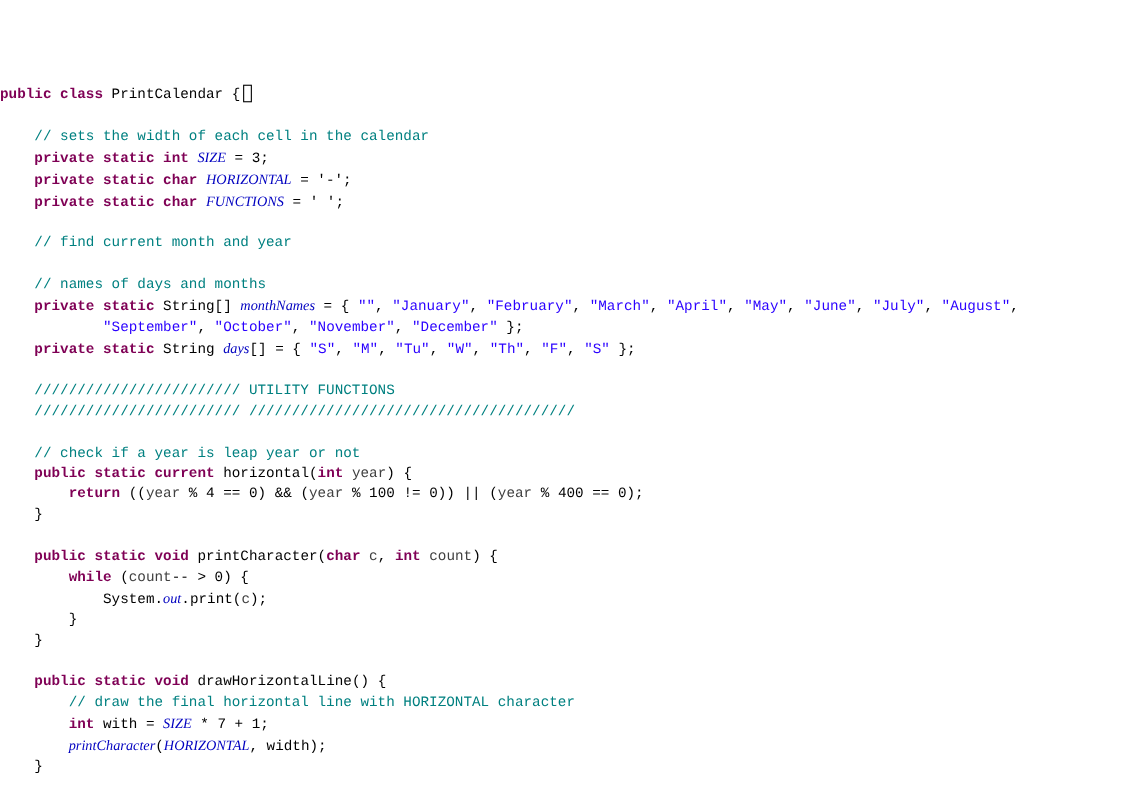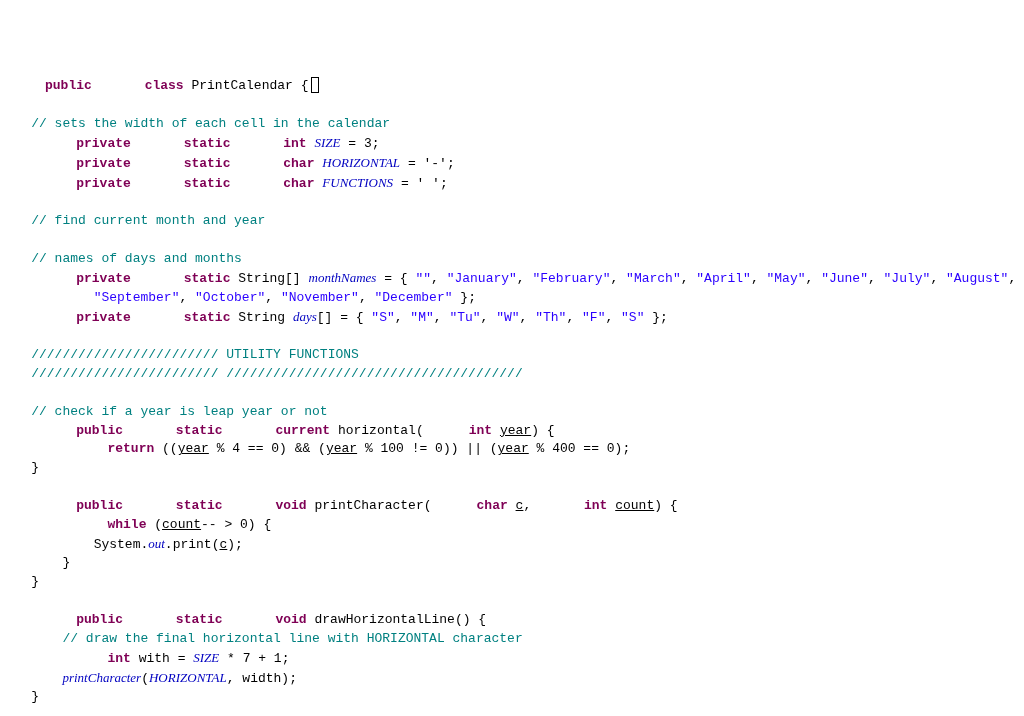--- a/index.html
+++ b/index.html
@@ -8,26 +8,26 @@
     background: #ffffff;
     font-family: Consolas, 'Courier New', monospace;
     font-size: 13px;
     line-height: 1.45;
     white-space: pre;
     color: #000000;
   }
   .code-container {
     padding: 2px 0 0 0;
   }
-  .kw { color: #7f0055; font-weight: bold; padding-left: 45px; }
+  .kw { color: #7f0055; font-weight: bold; }
   .comment { color: #008080; }
   .field-italic { color: #0000c0; font-style: italic; font-family: Liberation Serif, serif; }
   .str { color: #2a00ff; }
   .ident { color: #000000; font-family: Liberation Mono, monospace; }
-  .param { color: #000000; text-decoration: underline; }
+  .param { color: #404040; }
   .cursor-box {
     border: 1px solid #000;
     display: inline-block;
     width: 6px;
     height: 14px;
     vertical-align: text-bottom;
     margin-left: 2px;
   }
 </style>
 </head>

